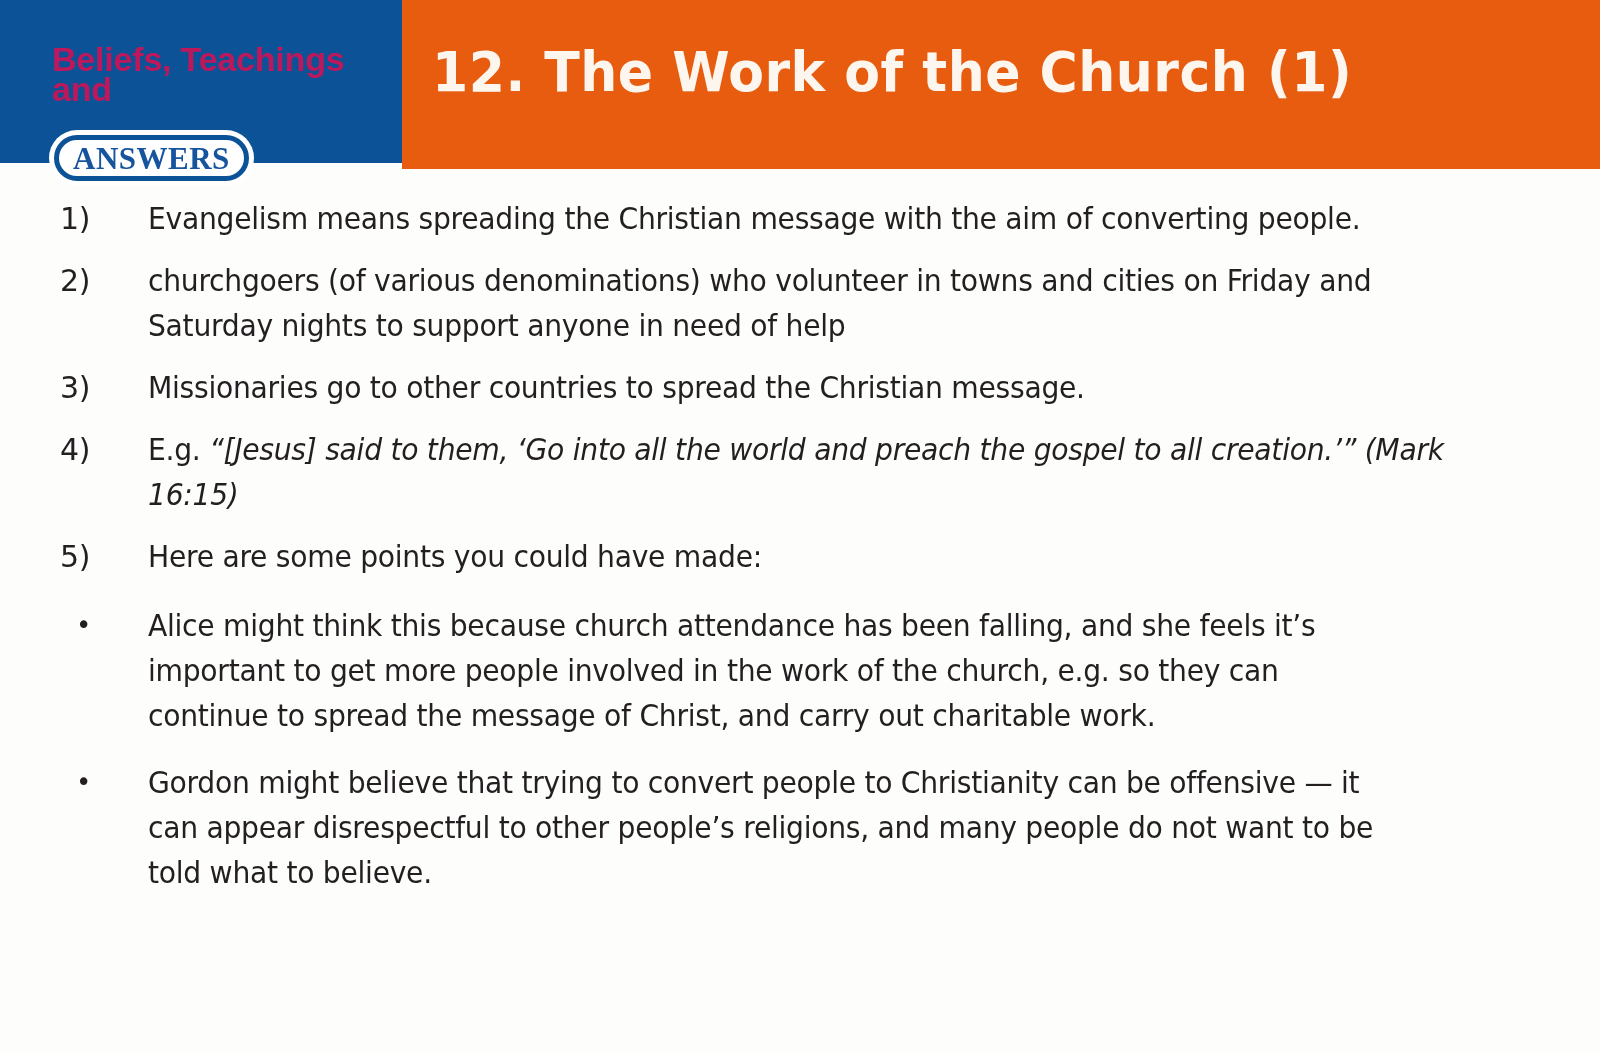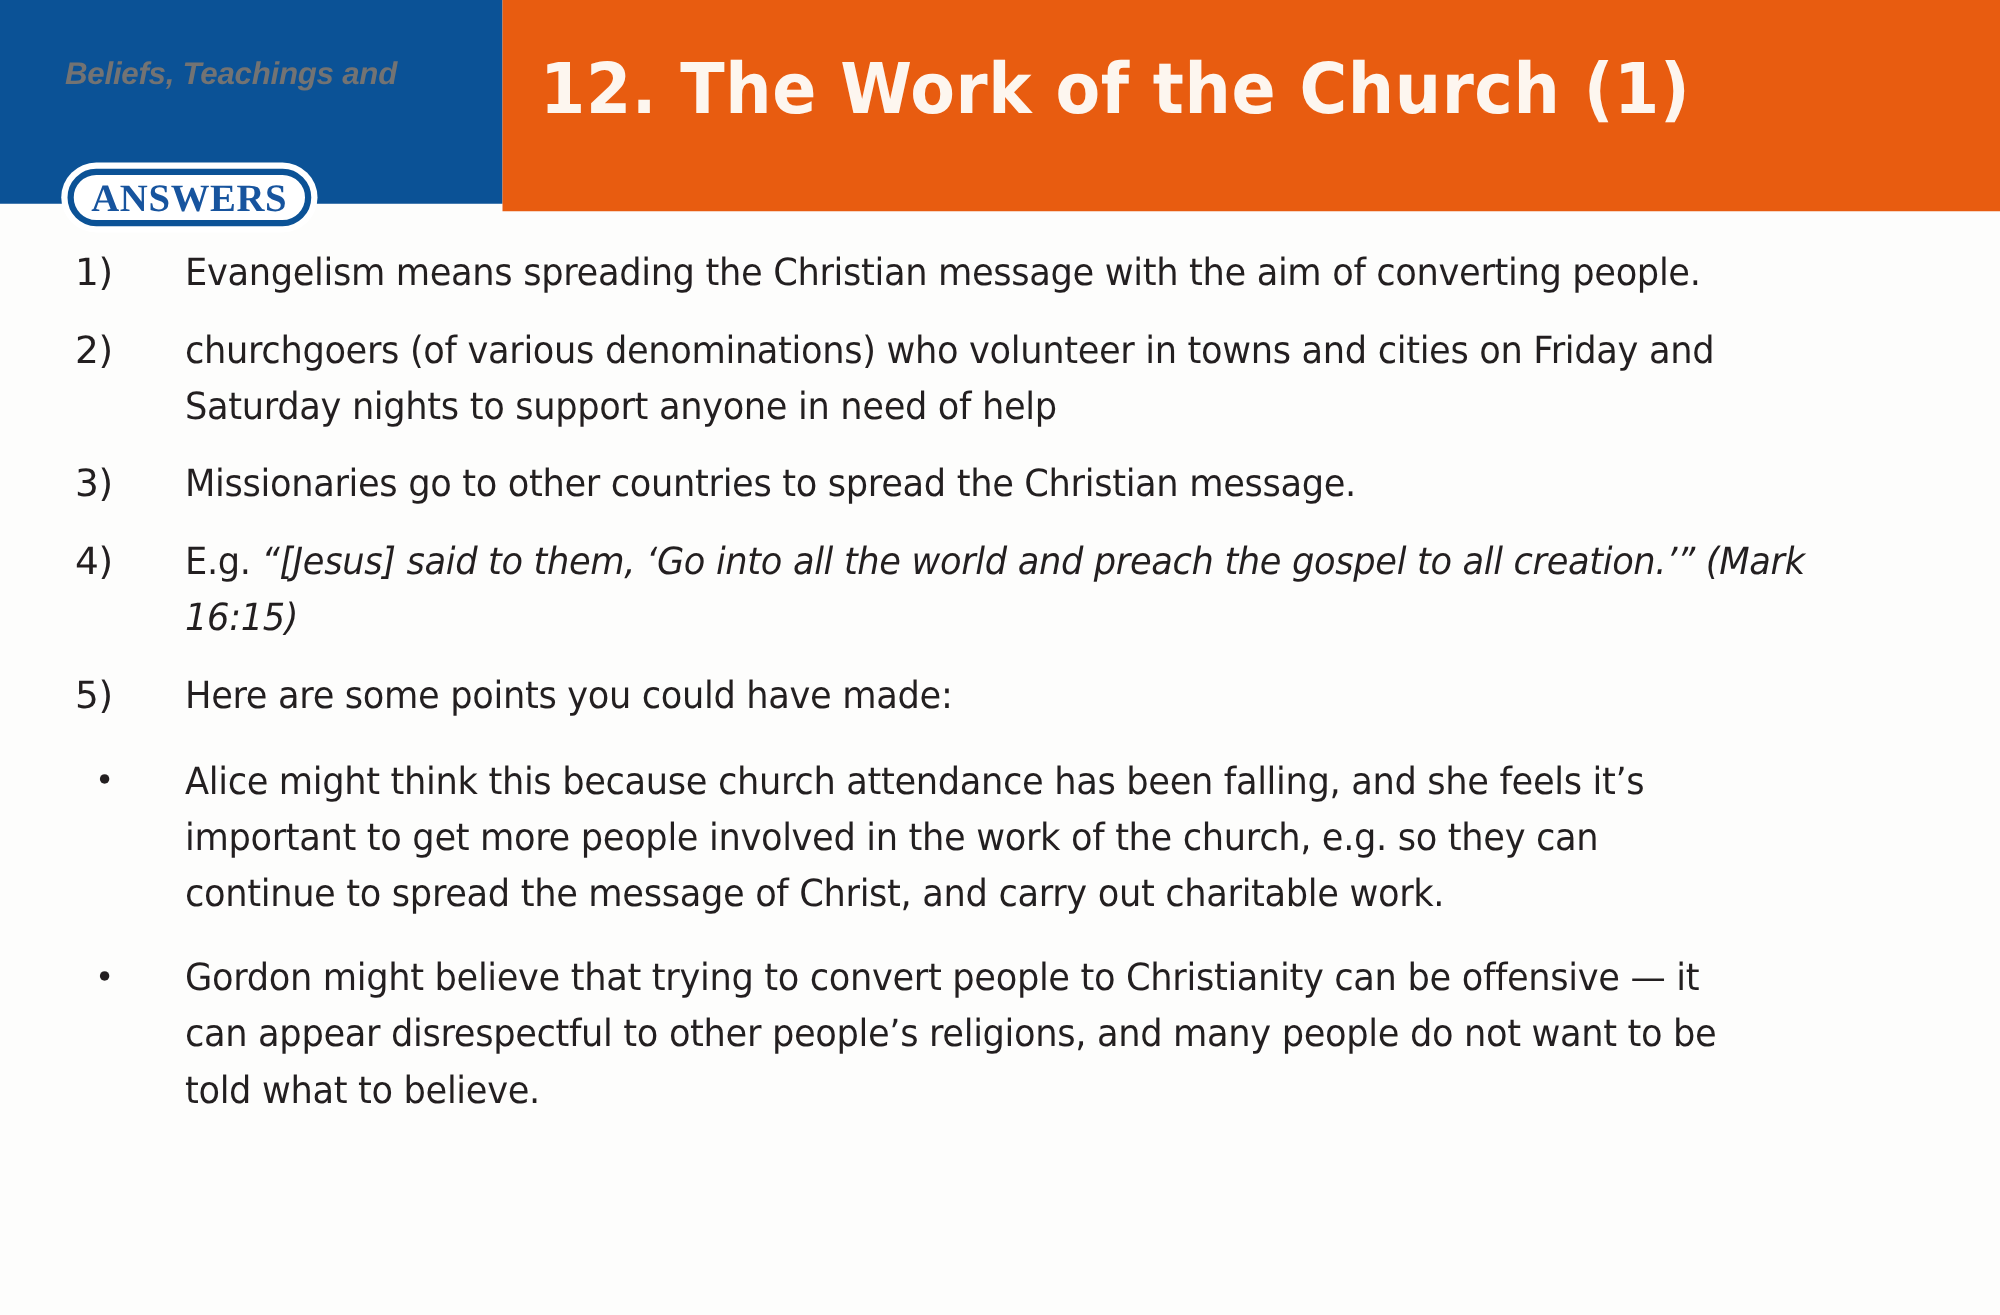--- a/index.html
+++ b/index.html
@@ -35,27 +35,26 @@
     top: 0; left: 402px;
     width: 1198px;
     height: 169px;
     background: #e85c10;
   }
   .subject-title {
     position: absolute;
     top: 44px;
     left: 52px;
     width: 330px;
-    color: #737373;
+    color: #be185d;
     font-family: "Liberation Sans", sans-serif;
     font-weight: bold;
-    font-size: 25px;
+    font-size: 34px;
     line-height: 30px;
     letter-spacing: -0.2px;
-    font-style: italic;
   }
   .subject-title .l2 { display: block; }
 
   .answers-badge {
     position: absolute;
     left: 54px;
     top: 135px;
     height: 46px;
     box-sizing: border-box;
     padding: 0 14px;

